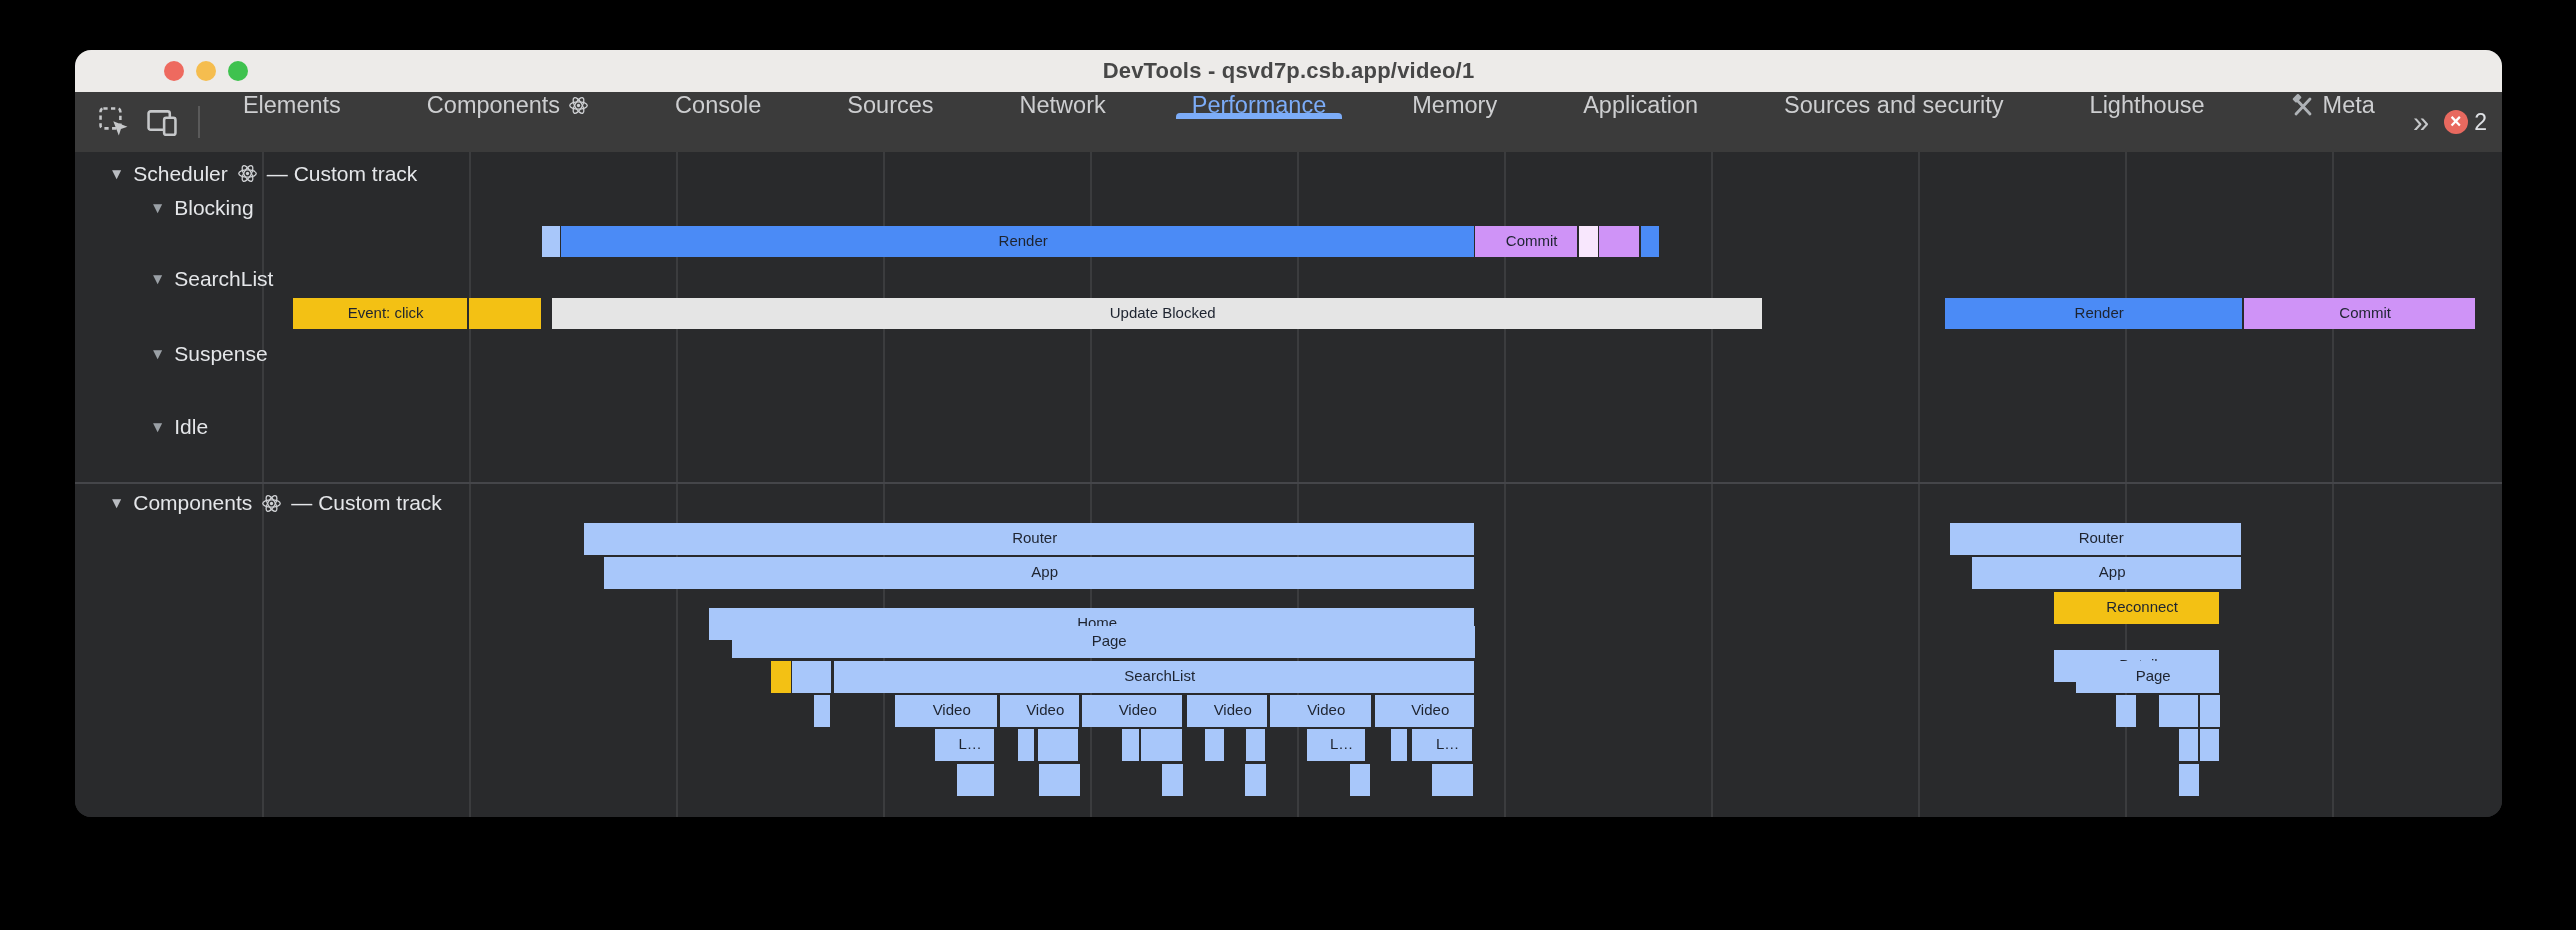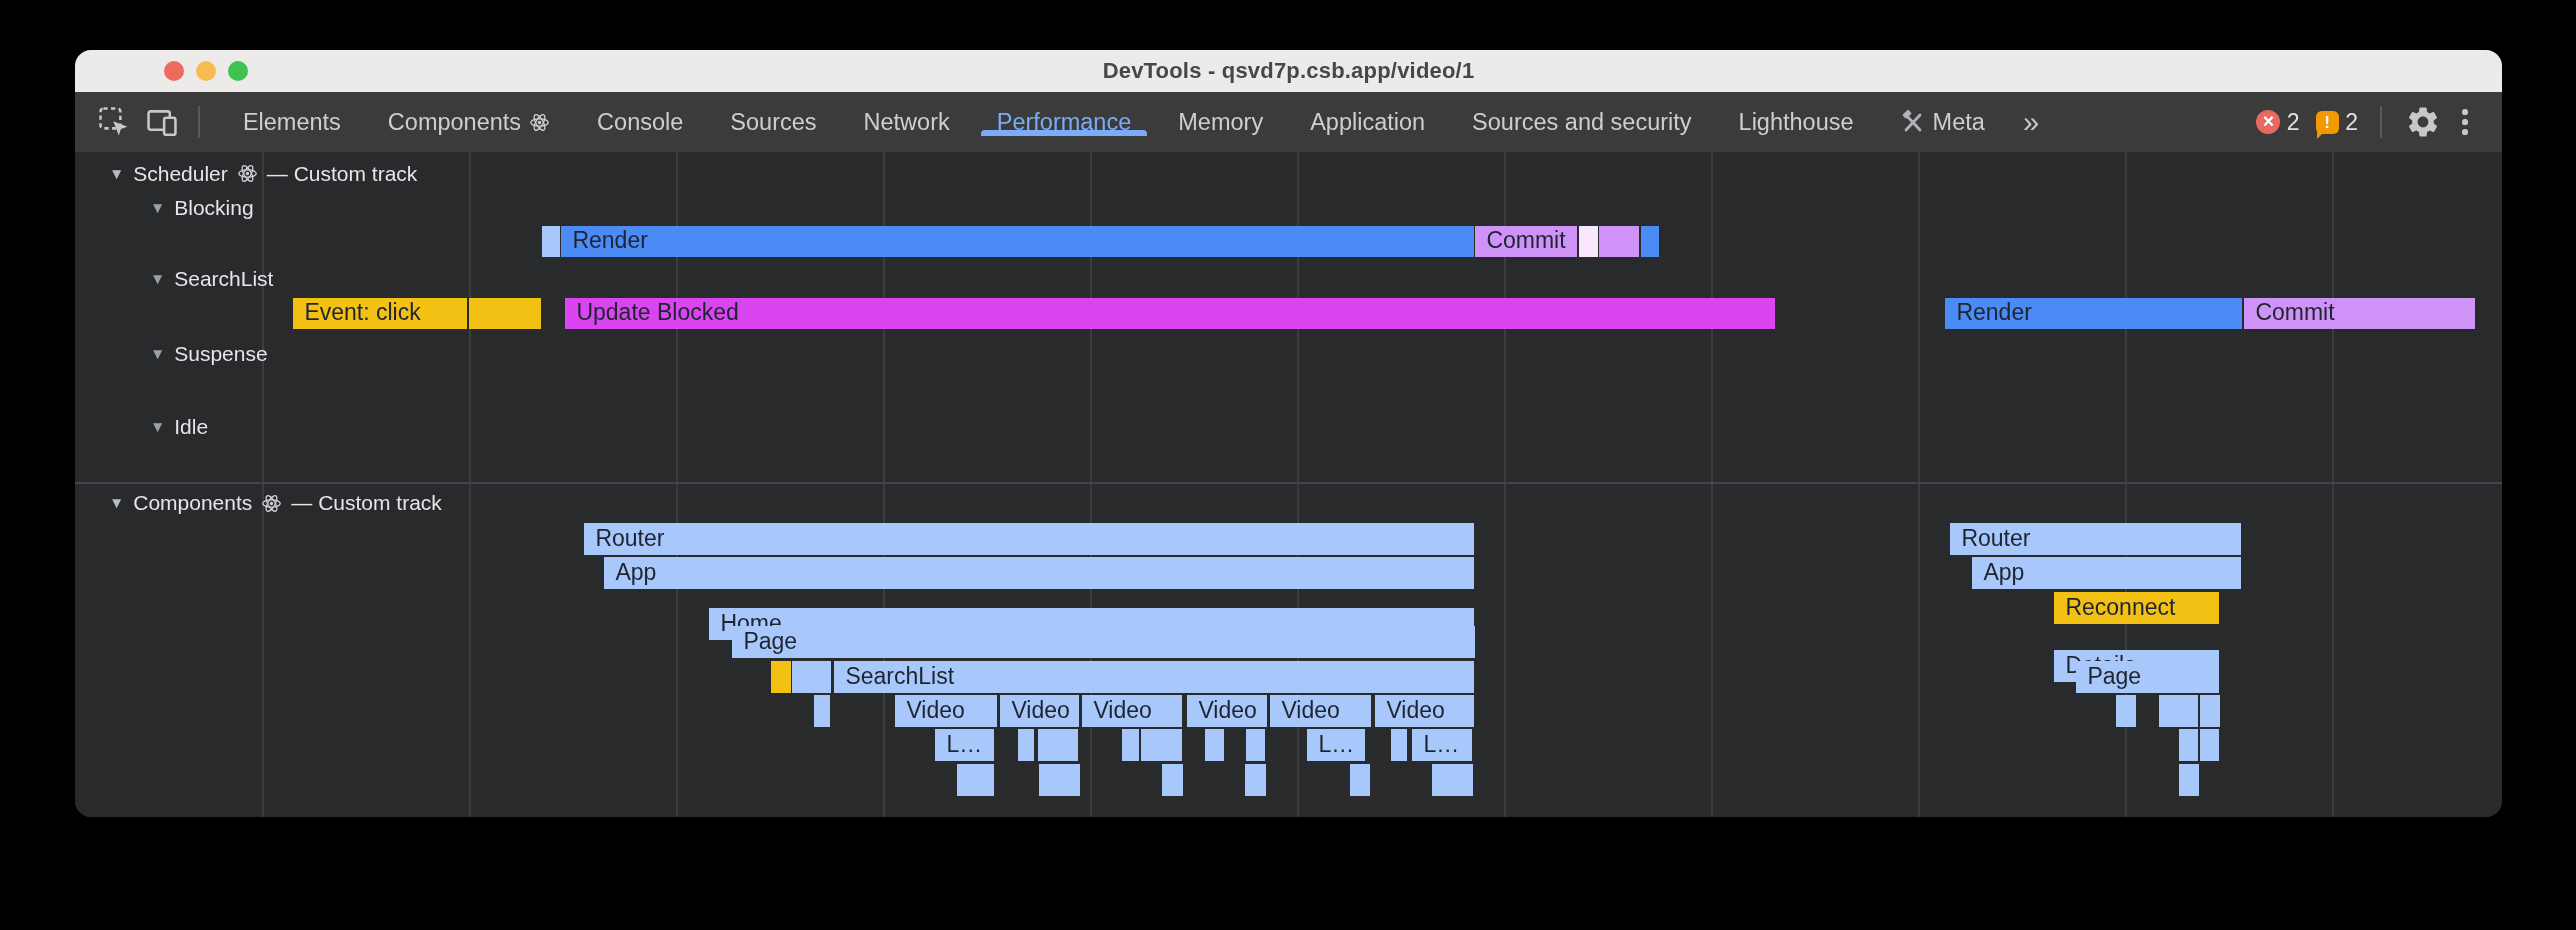--- a/index.html
+++ b/index.html
@@ -17,21 +17,21 @@
   .light.red { background:#ee6a5f; }
   .light.yellow { background:#f5bd4f; }
   .light.green { background:#3fc24f; }
   .title { font-size:22px; font-weight:700; color:#474747; letter-spacing:0.2px; }
   
   .toolbar { height:60px; background:#3b3b3b; display:flex; align-items:stretch;
              padding:0 29px 0 20px; position:relative; }
   .tool-icons { display:flex; align-items:center; gap:11.4px; padding-right:13px; }
   .icon-btn { width:37px; height:37px; display:flex; align-items:center; justify-content:center; }
   .vsep { width:1.6px; height:32px; background:#5a5a5a; align-self:center; margin:0 6.5px; }
-  #tabs { display:flex; align-items:center; }
+  #tabs { display:flex; align-items:flex-start;gap:39px; }
   .tab { padding:0 23.5px; display:flex; align-items:center; gap:8px;
          font-size:23.5px; color:#cdced0; position:relative; white-space:nowrap; }
   .tab.selected { color:#7cacf8; }
   .tab.selected::after { content:""; position:absolute; left:8px; right:8px; bottom:0;
                          height:5.7px; background:#7cacf8; border-radius:4px 4px 0 0; }
   .more-tabs { display:flex; align-items:center; font-size:29px; color:#c6c8ca; padding:0 14.6px; }
   .atom { width:21px; height:21px; }
   .tools-ic { width:24px; height:24px; }
   .right-controls { margin-left:auto; display:flex; align-items:center; gap:16px; }
   .badge { display:flex; align-items:center; gap:6.5px; font-size:23px; color:#dfe1e5; }
@@ -42,22 +42,22 @@
                  display:flex; align-items:center; justify-content:center;
                  font-size:17px; font-weight:700; position:relative; line-height:1; }
   .warn-square::after { content:""; position:absolute; left:1.6px; bottom:-5.7px;
                         border:4px solid transparent; border-top-color:#f29900; border-left-color:#f29900; }
   .kebab { display:flex; flex-direction:column; gap:4px; align-items:center; padding:0 4.9px; }
   .kebab i { width:5.7px; height:5.7px; border-radius:50%; background:#c6c8ca; }
   
   .timeline { position:relative; height:665px; background:#292a2c; overflow:hidden; }
   .grid { position:absolute; top:0; bottom:0; width:1.6px; background:#3b3c3e; }
   .hdivider { position:absolute; left:0; right:0; height:1.6px; background:#45464a; }
-  .bar { position:absolute; font-size:23px; color:#1e2430; padding-left:11.4px;
-         overflow:hidden; white-space:nowrap; }
+  .bar { position:absolute; font-size:15px; color:#1e2430; padding-left:11.4px;
+         overflow:hidden; white-space:nowrap;text-align:center; }
   .track-label { position:absolute; display:flex; align-items:center; gap:9px;
                  height:32px; font-size:21px; color:#e4e6e9; white-space:nowrap; }
   .track-label .tri { font-size:15.4px; color:#b9bcc1; }
   .track-label.sub .tri { color:#9aa0a6; }
   .track-label .suffix { color:#e4e6e9; }
 </style>
 </head>
 <body>
 
 <div class="window">
@@ -219,21 +219,21 @@
         <span class="suffix">— Custom track</span>
       </div>
       <div class="bar" style="left: 467px; top: 74px; width: 18px; height: 31px; line-height: 29px; background: rgb(168, 199, 250);"></div>
       <div class="bar" style="left: 486px; top: 74px; width: 913px; height: 31px; line-height: 29px; background: rgb(75, 139, 246);">Render</div>
       <div class="bar" style="left: 1400px; top: 74px; width: 102px; height: 31px; line-height: 29px; background: rgb(207, 147, 247);">Commit</div>
       <div class="bar" style="left: 1504px; top: 74px; width: 18.7px; height: 31px; line-height: 29px; background: rgb(248, 231, 253);"></div>
       <div class="bar" style="left: 1524px; top: 74px; width: 40px; height: 31px; line-height: 29px; background: rgb(207, 147, 247);"></div>
       <div class="bar" style="left: 1566px; top: 74px; width: 18px; height: 31px; line-height: 29px; background: rgb(75, 139, 246);"></div>
       <div class="bar" style="left: 218px; top: 146px; width: 174px; height: 31px; line-height: 29px; background: rgb(243, 193, 20);">Event: click</div>
       <div class="bar" style="left: 394px; top: 146px; width: 72px; height: 31px; line-height: 29px; background: rgb(243, 193, 20);"></div>
-      <div class="bar" style="left: 490px; top: 146px; width: 1210px; height: 31px; line-height: 29px; background: #d946ef;">Update Blocked</div>
+      <div class="bar" style="left: 477px; top: 146px; width: 1210px; height: 31px; line-height: 29px; background: #e5e5e5;">Update Blocked</div>
       <div class="bar" style="left: 1870px; top: 146px; width: 297px; height: 31px; line-height: 29px; background: rgb(75, 139, 246);">Render</div>
       <div class="bar" style="left: 2169px; top: 146px; width: 231px; height: 31px; line-height: 29px; background: rgb(207, 147, 247);">Commit</div>
       <div class="bar" style="left: 509px; top: 371px; width: 890px; height: 32px; line-height: 30px; background: rgb(168, 199, 250);">Router</div>
       <div class="bar" style="left: 529px; top: 405px; width: 870px; height: 32px; line-height: 30px; background: rgb(168, 199, 250);">App</div>
       <div class="bar" style="left: 634px; top: 456px; width: 765px; height: 32px; line-height: 30px; background: rgb(168, 199, 250);">Home</div>
       <div class="bar" style="left: 657px; top: 474px; width: 743px; height: 32px; line-height: 30px; background: rgb(168, 199, 250);">Page</div>
       <div class="bar" style="left: 696px; top: 509px; width: 19.5px; height: 32px; line-height: 30px; background: rgb(243, 193, 20);"></div>
       <div class="bar" style="left: 717px; top: 509px; width: 39px; height: 32px; line-height: 30px; background: rgb(168, 199, 250);"></div>
       <div class="bar" style="left: 759px; top: 509px; width: 640px; height: 32px; line-height: 30px; background: rgb(168, 199, 250);">SearchList</div>
       <div class="bar" style="left: 739px; top: 543px; width: 16px; height: 32px; line-height: 30px; background: rgb(168, 199, 250);"></div>

